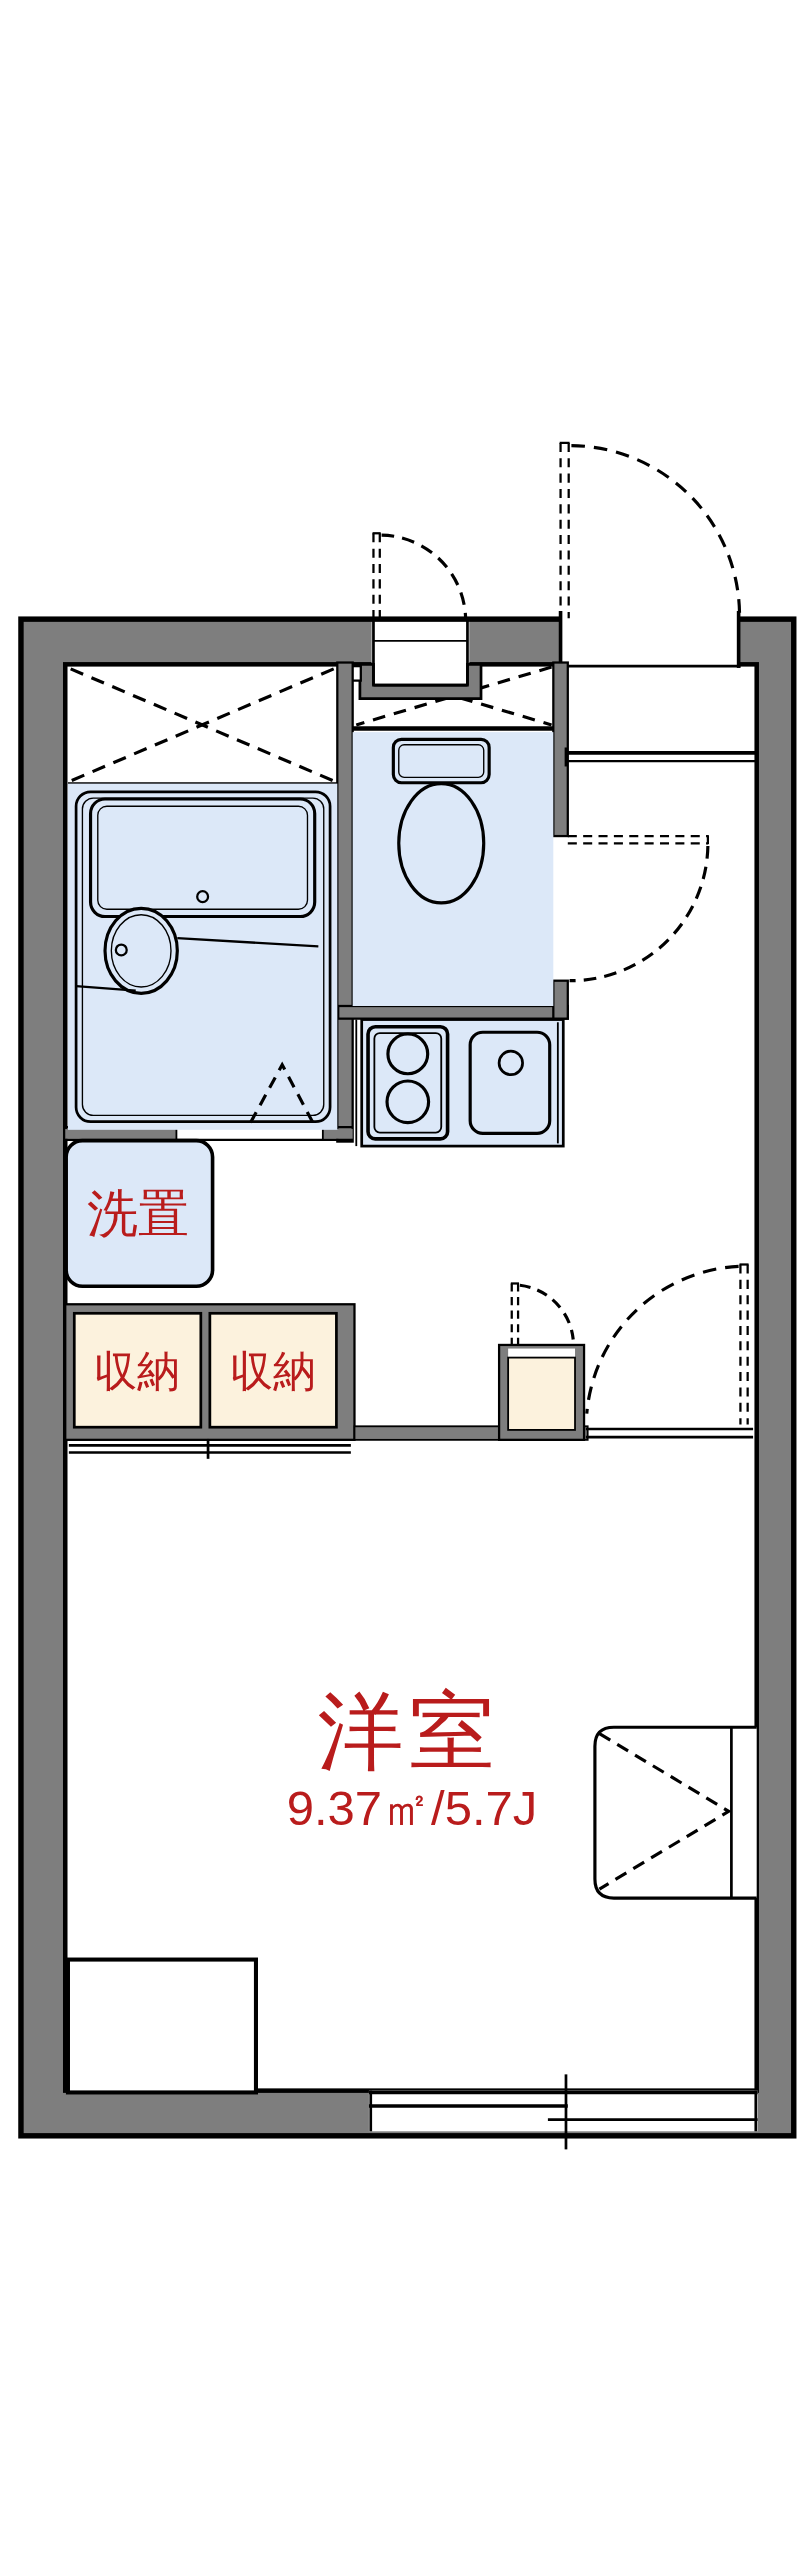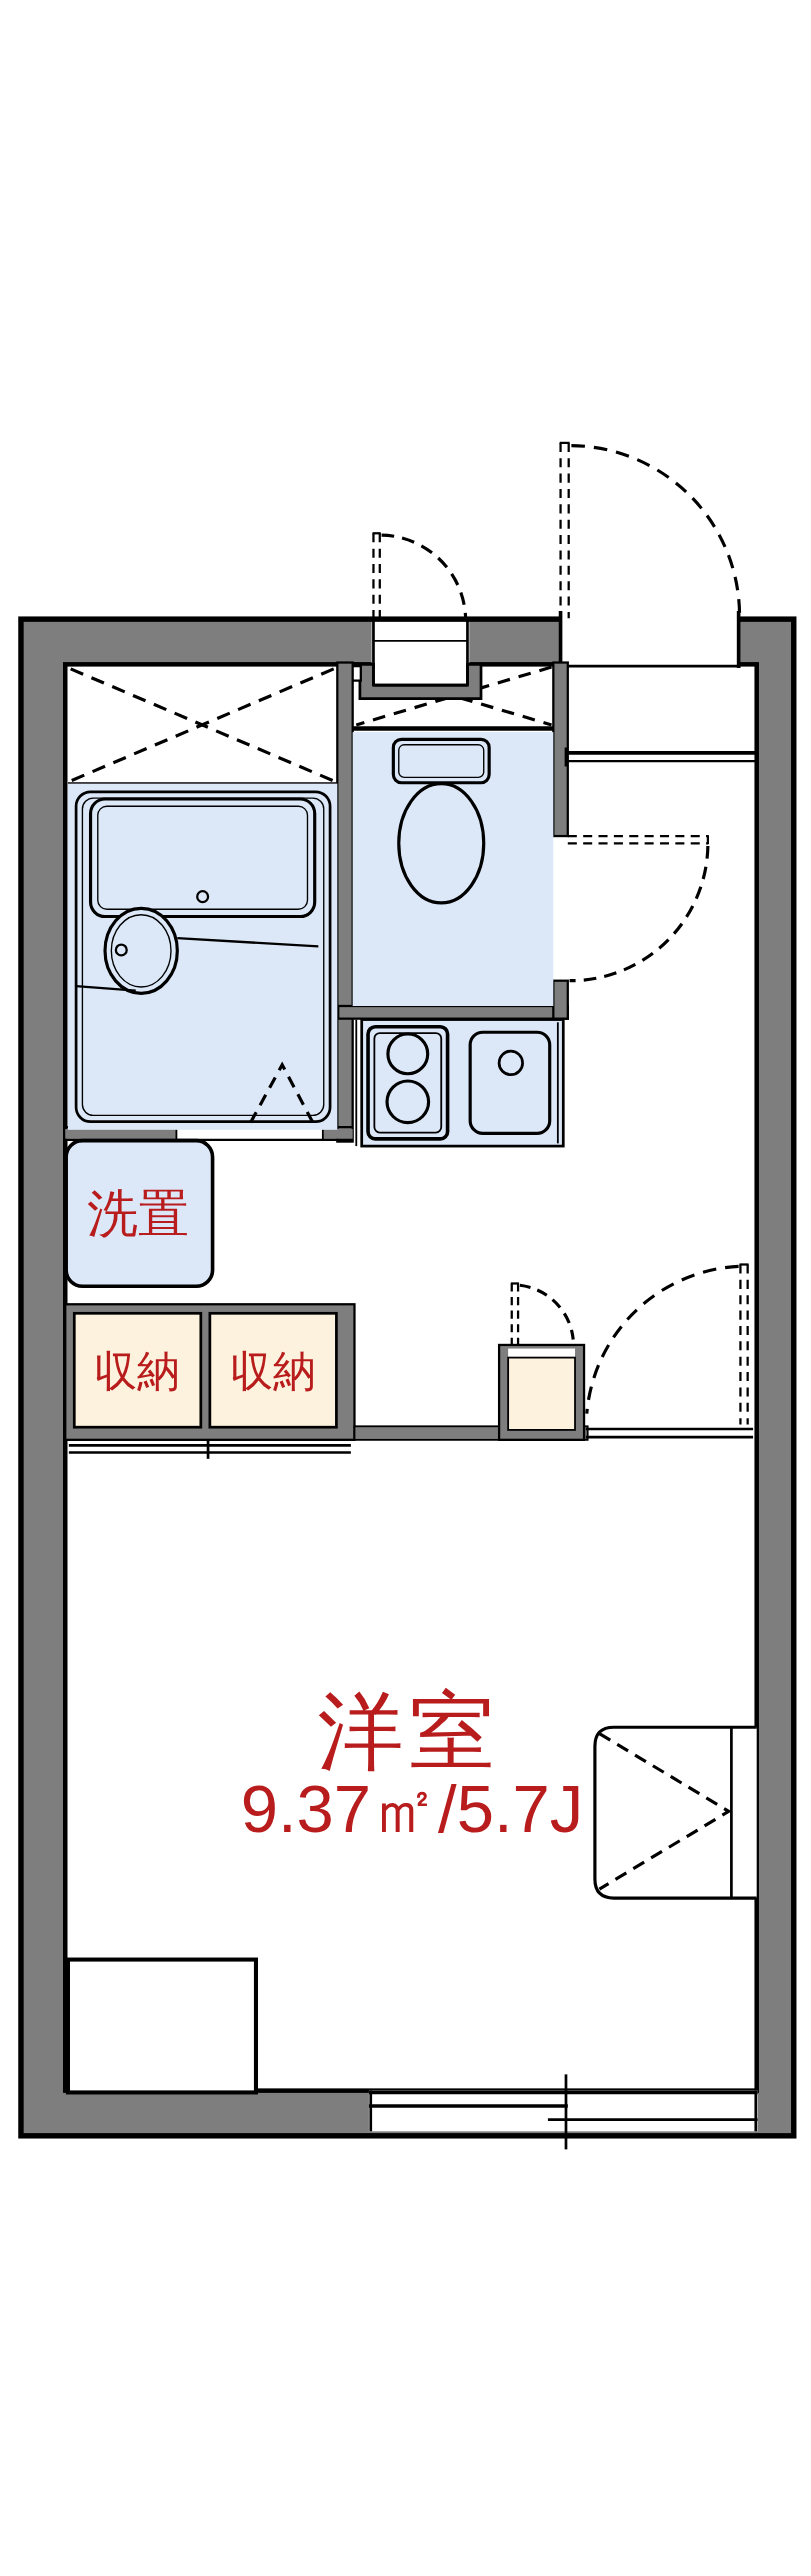--- a/index.html
+++ b/index.html
@@ -12,21 +12,21 @@
   }
   #plan-svg{position:absolute;left:0;top:0;}
   .plan-label{
     position:absolute;
     transform:translate(-50%,-50%);
     color:#b91c1c;
     white-space:nowrap;
     line-height:1;
   }
   .room-name{left:409px;top:1719px;font-size:86px;letter-spacing:5.4px;font-weight:400;margin-top:12px;}
-  .room-area{left:412px;top:1808px;font-size:67px;font-weight:400;}
+  .room-area{left:412px;top:1808px;font-size:49px;font-weight:400;}
   .washer-label{left:138px;top:1213px;font-size:51px;font-weight:500;}
   .storage-label-1{left:137px;top:1371px;font-size:43px;font-weight:500;}
   .storage-label-2{left:273px;top:1371px;font-size:43px;font-weight:500;}
 </style>
 </head>
 <body>
 
 <div id="canvas">
 
   <svg id="plan-svg" width="812" height="2576" viewBox="0 0 898 2850">

